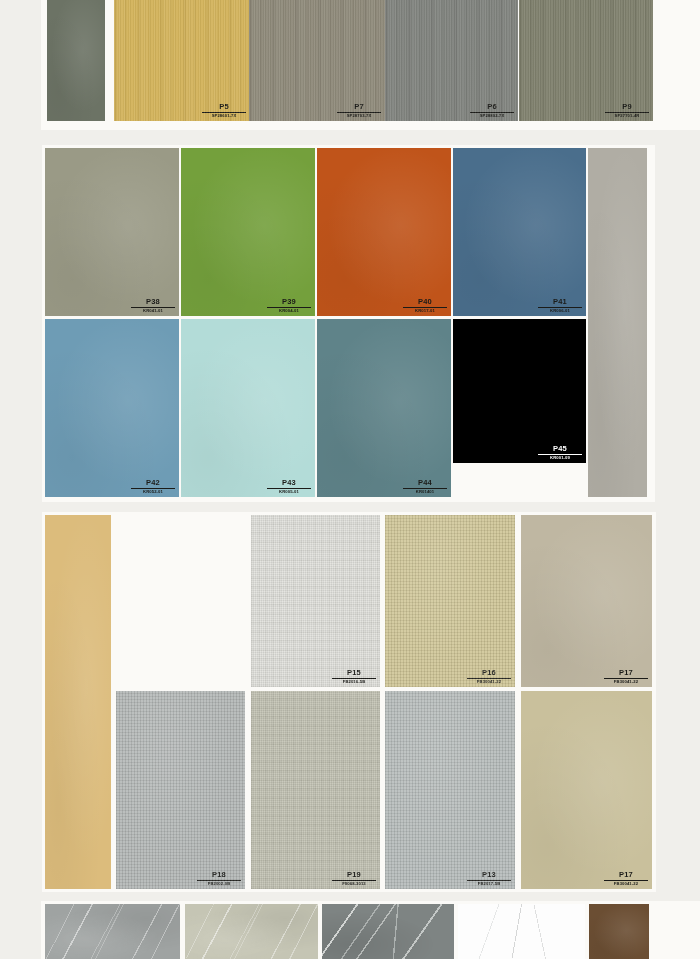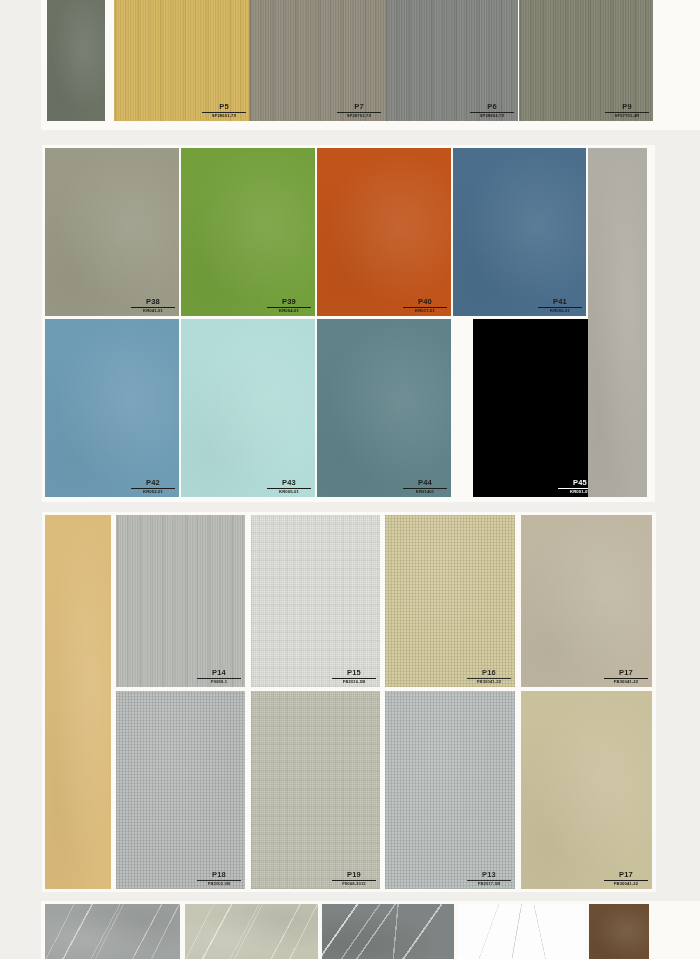--- a/index.html
+++ b/index.html
@@ -274,41 +274,34 @@
   </div>
 
   <div class="swatch tex-plain" style="position:absolute; left:317px; top:319px; width:134px; height:178px; background-color:#5f8389;">
     <span class="label">
       <span class="code">P44</span>
       <span class="rule"></span>
       <span class="sku">KR01401</span>
     </span>
   </div>
 
-  <div class="swatch tex-flat" style="position:absolute; left:473px; top:319px; width:133px; height:178px; background-color:#000000;">
+  <div class="swatch tex-flat" style="position:absolute; left:453px; top:319px; width:133px; height:144px; background-color:#000000;">
     <span class="label light">
       <span class="code">P45</span>
       <span class="rule"></span>
       <span class="sku">KR001-09</span>
     </span>
   </div>
 
   <div class="swatch tex-plain" style="position:absolute; left:588px; top:148px; width:59px; height:349px; background-color:#b0ada4;"></div>
 
   <div class="panel" style="left:42px; top:512px; width:614px; height:380px;"></div>
 
   <div class="swatch tex-plain" style="position:absolute; left:45px; top:515px; width:66px; height:374px; background-color:#dcbc7c;"></div>
 
-  <div class="swatch tex-woodgrain" style="position:absolute; left:116px; top:515px; width:129px; height:172px; background-color:#b4b7b2;">
-    <span class="label">
-      <span class="code">P14</span>
-      <span class="rule"></span>
-      <span class="sku">F9099-1</span>
-    </span>
-  </div>
 
   <div class="swatch tex-linen" style="position:absolute; left:251px; top:515px; width:129px; height:172px; background-color:#e2e2dd;">
     <span class="label">
       <span class="code">P15</span>
       <span class="rule"></span>
       <span class="sku">FB2016-5B</span>
     </span>
   </div>
 
   <div class="swatch tex-fabric" style="position:absolute; left:385px; top:515px; width:130px; height:172px; background-color:#cfc596;">

